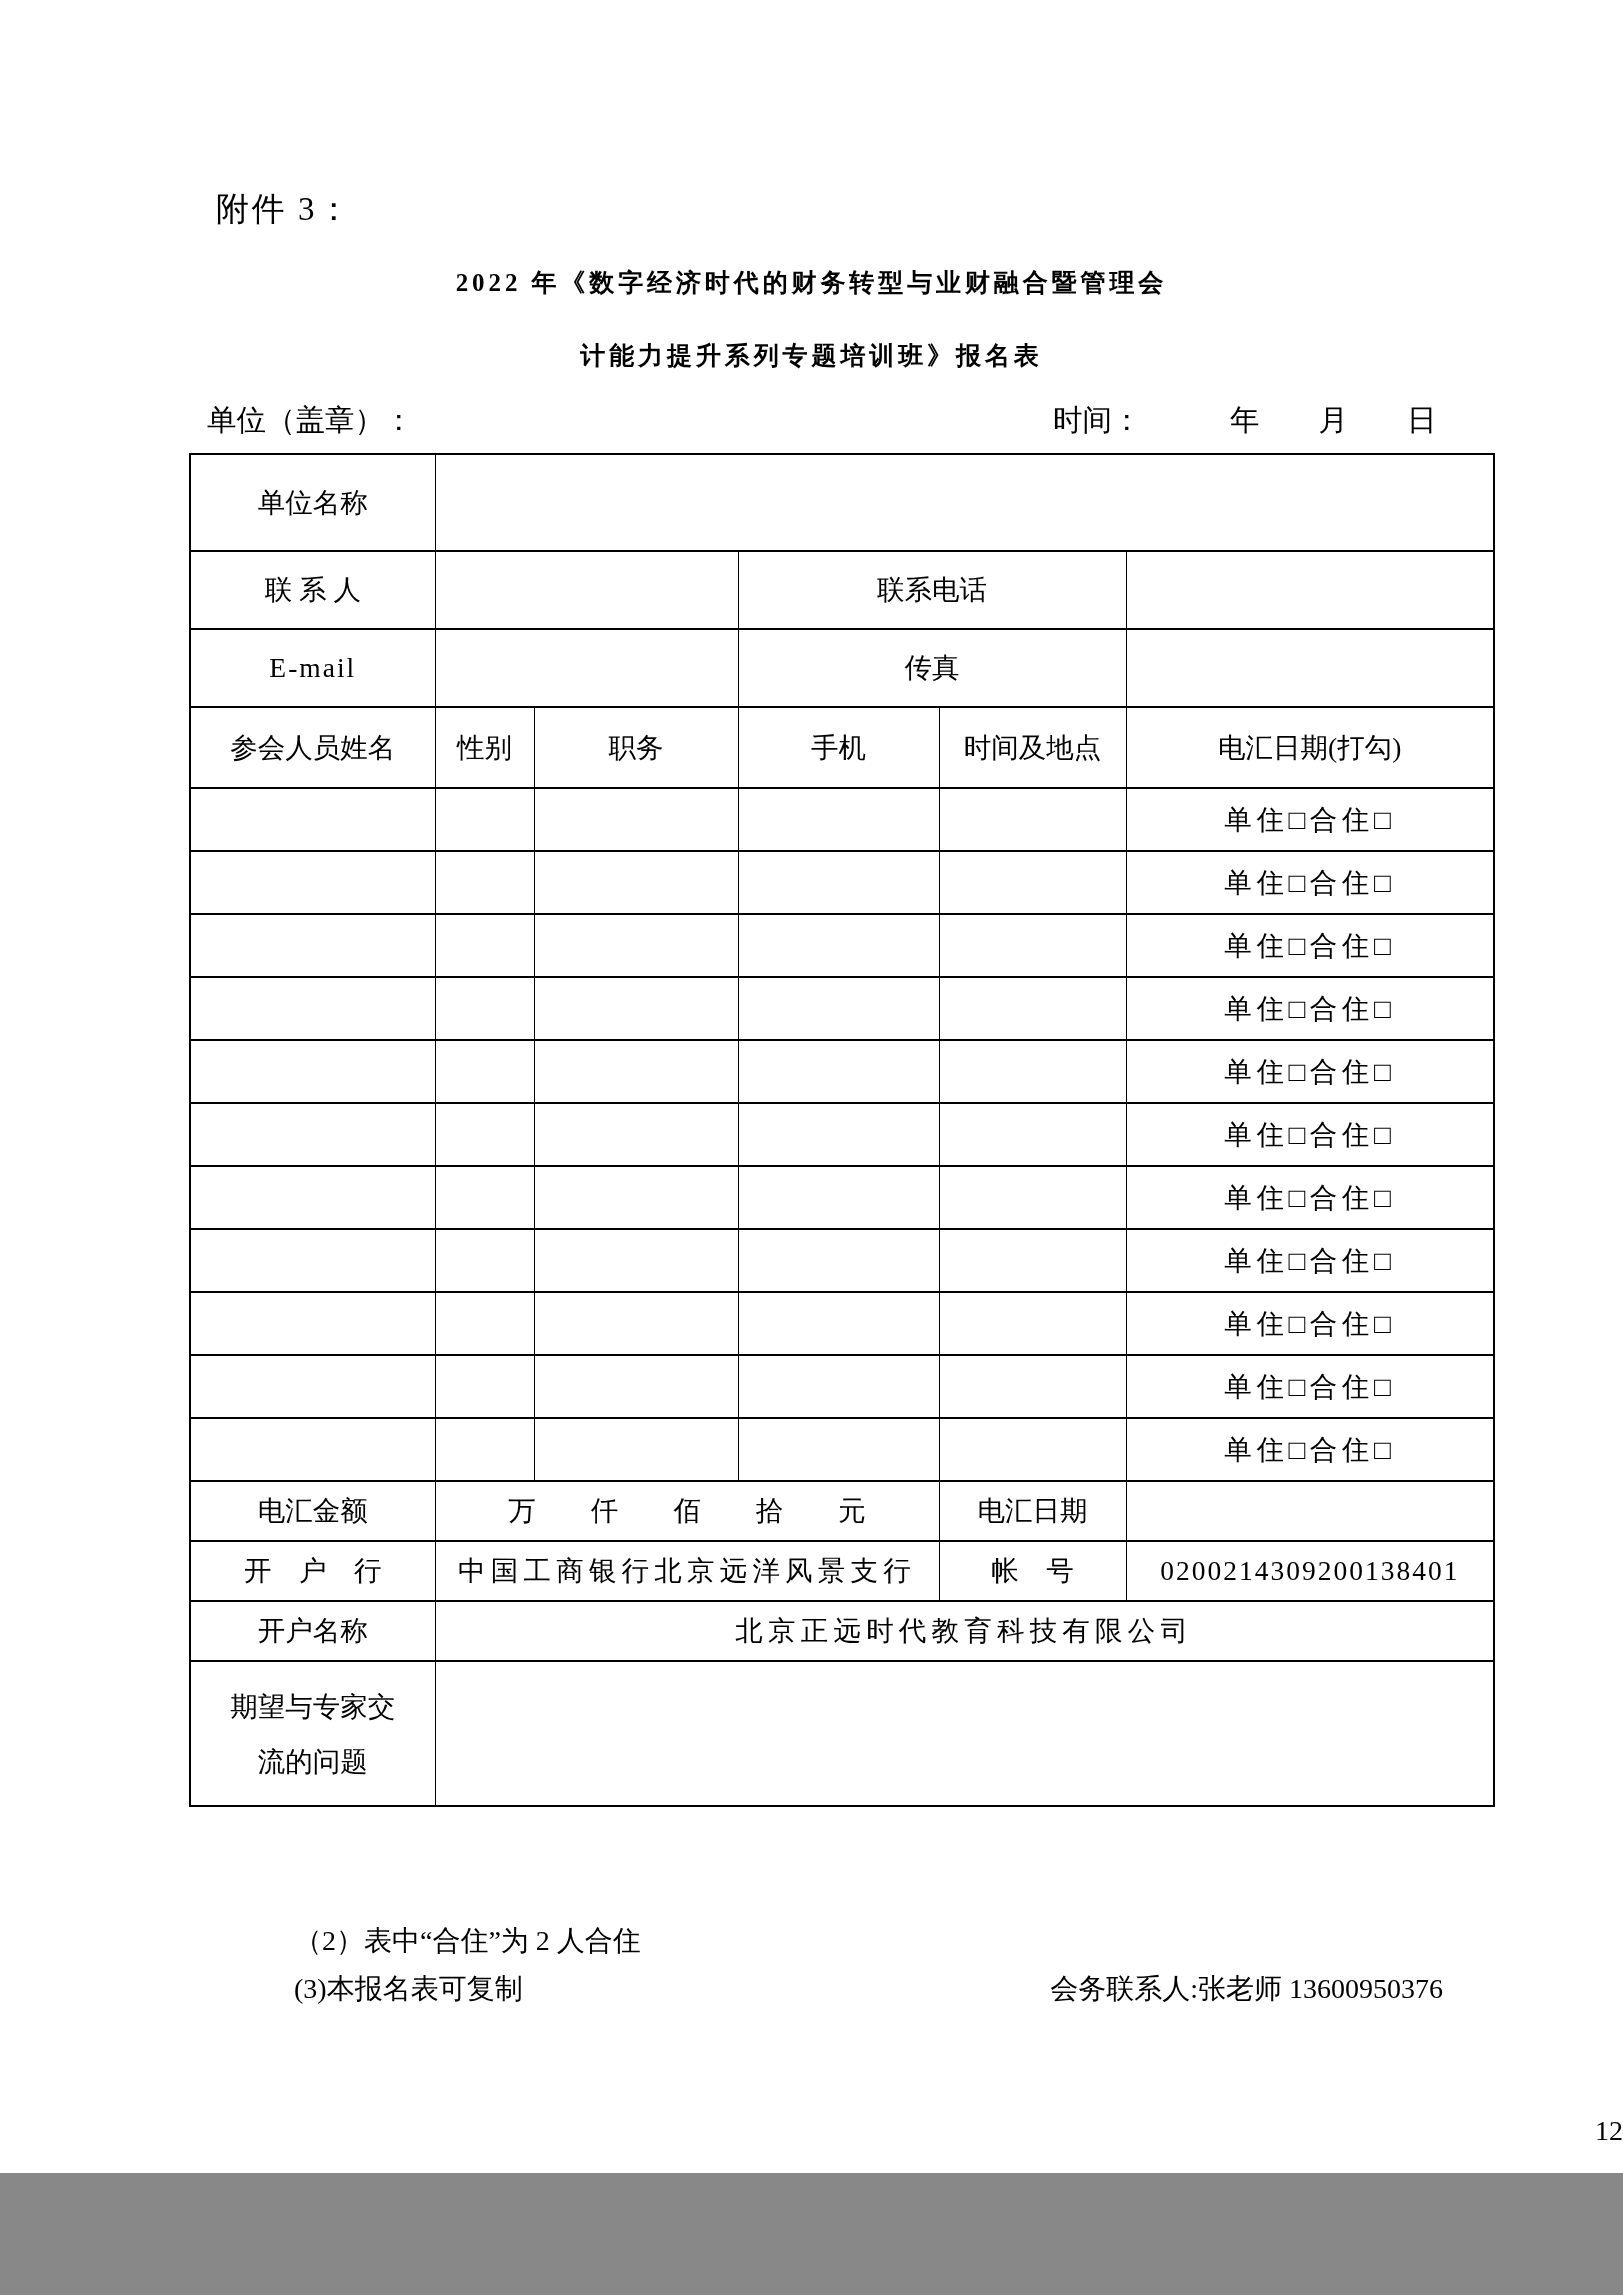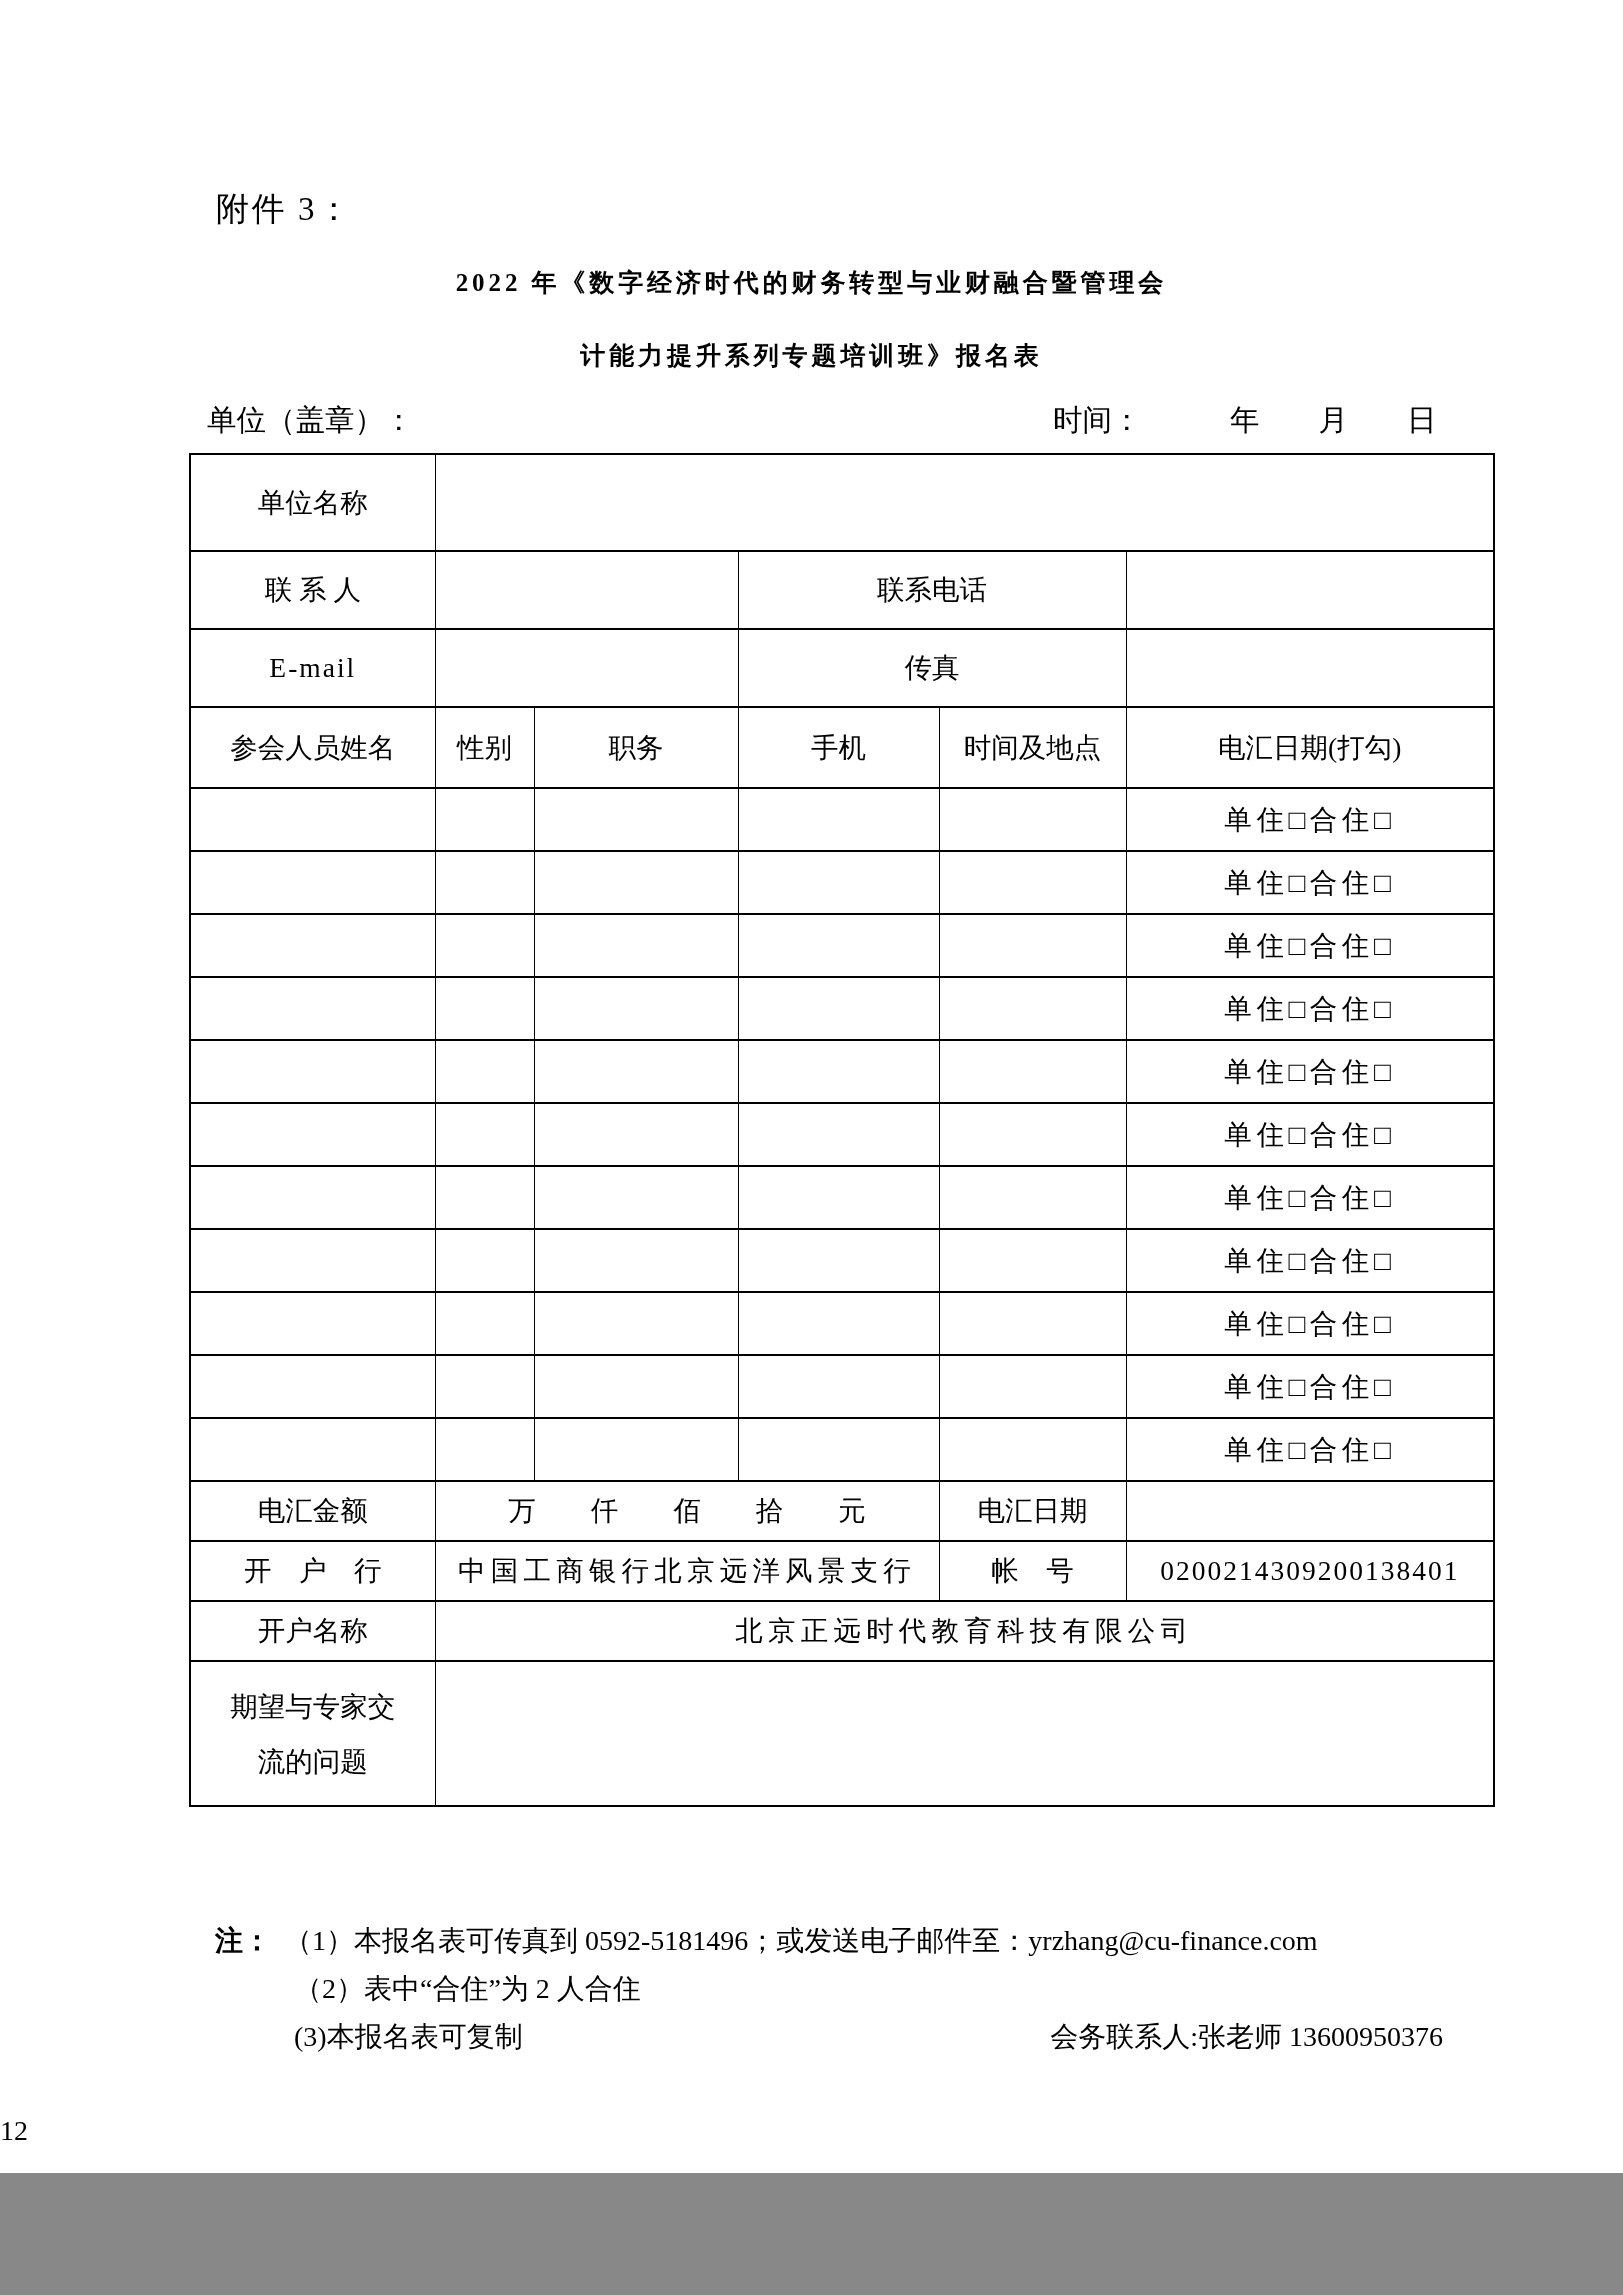--- a/index.html
+++ b/index.html
@@ -32,21 +32,21 @@
   tr.r-expect{height:145px;}
   td.lodge{letter-spacing:4.6px;}
   td.left-pad{text-align:left;padding-left:17px;letter-spacing:5.2px;}
   td.acct-num{text-align:left;padding-left:15.7px;letter-spacing:2px;}
   td.email-label{letter-spacing:2px;}
   .expect-line{line-height:55px;}
   .notes{position:absolute;left:215px;top:1917px;width:1228px;font-size:28px;line-height:48px;}
   .note-prefix{font-weight:bold;margin-right:13px;}
   .note-indent{padding-left:79px;}
   .note-row3{display:flex;justify-content:space-between;}
-  .pagenum{position:absolute;left:0;top:2115px;width:100%;text-align:left;font-size:28px;}
+  .pagenum{position:absolute;left:0;top:2115px;width:100%;text-align:right;font-size:28px;}
 </style>
 </head>
 <body>
 
 <div class="page">
 
   <div class="attachment">附件 3：</div>
 
   <div class="title">
     <div>2022 年《数字经济时代的财务转型与业财融合暨管理会</div>
@@ -211,23 +211,20 @@
       <td>
         <div class="expect-line">期望与专家交</div>
         <div class="expect-line">流的问题</div>
       </td>
       <td colspan="6"></td>
     </tr>
   </tbody>
     </table>
 
   <div class="notes">
-    <div>
-      <span class="note-prefix">注：</span><span>（1）本报名表可传真到 0592-5181496；或发送电子邮件至：yrzhang@cu-finance.com</span>
-    </div>
     <div class="note-indent">
       <span>（2）表中“合住”为 2 人合住</span>
     </div>
     <div class="note-indent note-row3">
       <span>(3)本报名表可复制</span>
       <span>会务联系人:张老师  13600950376</span>
     </div>
   </div>
 
   <div class="pagenum">12</div>

